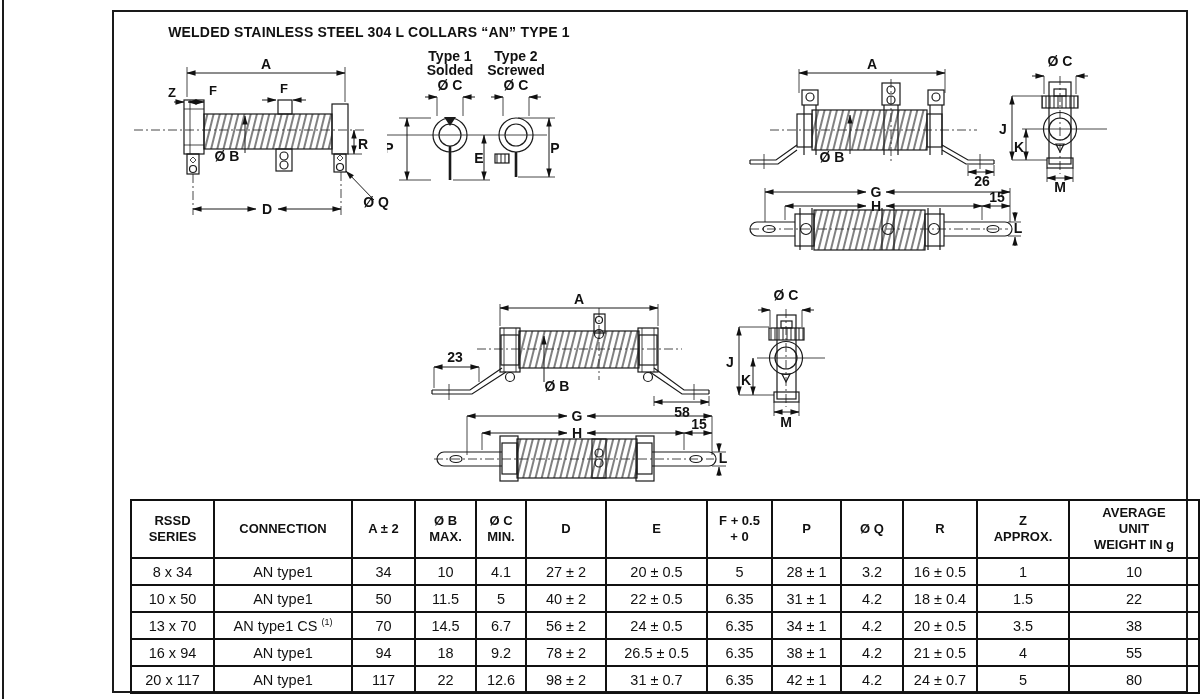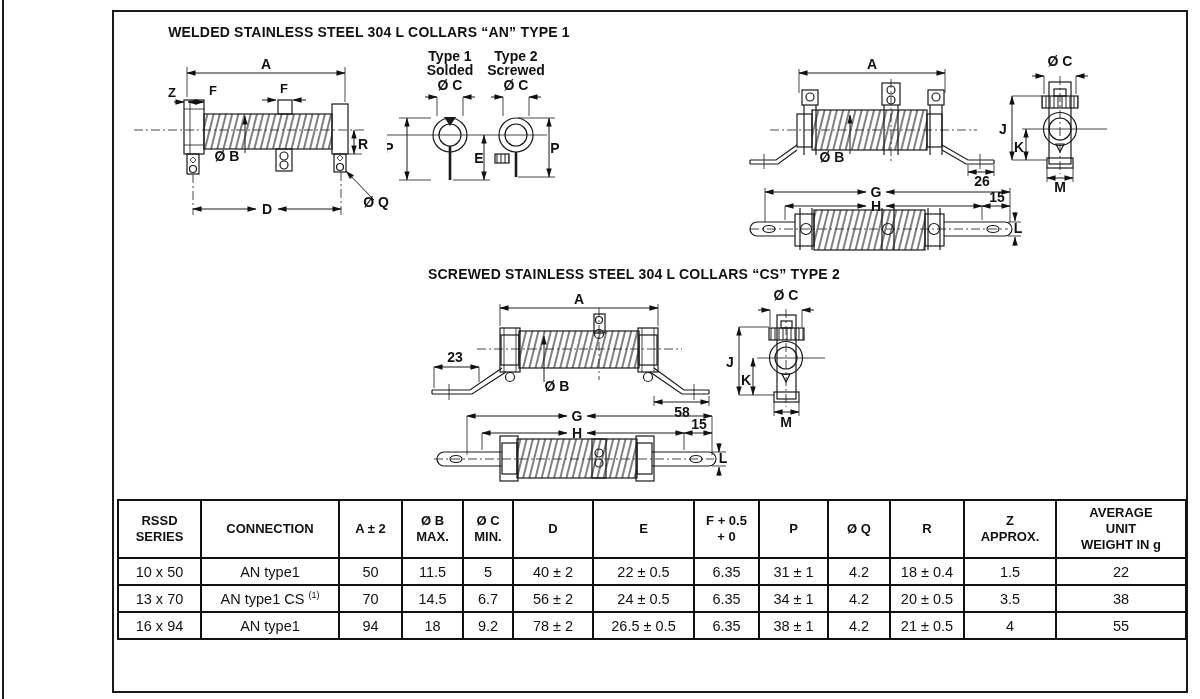--- a/index.html
+++ b/index.html
@@ -18,21 +18,21 @@
   .dim{stroke:#1a1a1a;stroke-width:1;fill:none;marker-start:url(#arrS);marker-end:url(#arrE);}
   .dime{stroke:#1a1a1a;stroke-width:1;fill:none;marker-end:url(#arrE);}
   .ext{stroke:#1a1a1a;stroke-width:.8;fill:none;}
   .cl{stroke:#1a1a1a;stroke-width:.8;fill:none;stroke-dasharray:9 3 2 3;}
   .wire{stroke:#1a1a1a;stroke-width:2.6;fill:none;}
   .lb{font:bold 13px "Liberation Sans",sans-serif;fill:#111;text-anchor:middle;}
   .lb14{font:bold 14px "Liberation Sans",sans-serif;fill:#111;text-anchor:middle;}
   .solid{fill:#1a1a1a;stroke:none;}
 
   
-  #spec-table{position:absolute;left:3px;top:487px;border-collapse:collapse;table-layout:fixed;width:1068px;}
+  #spec-table{position:absolute;left:16px;top:487px;border-collapse:collapse;table-layout:fixed;width:1068px;}
   #spec-table th,#spec-table td{border:2px solid #111;text-align:center;vertical-align:middle;padding:0 2px;}
   #spec-table th{font-weight:bold;font-size:13px;line-height:1.25;white-space:pre-line;height:56px;}
   #spec-table td{font-size:14.5px;height:25px;}
   #spec-table sup{font-size:9px;}
 </style>
 </head>
 <body>
 
 <div id="page">
   <div id="edge"></div>
@@ -50,21 +50,20 @@
       </pattern>
       <pattern id="hatchv" width="4" height="12" patternUnits="userSpaceOnUse">
         <line x1="2" y1="0" x2="2" y2="12" stroke="#333" stroke-width="1.1"></line>
       </pattern>
     </defs>
   </svg>
 
   <div id="frame">
 
     <div class="ttl" style="left:20px;top:12px;width:470px;">WELDED STAINLESS STEEL 304 L COLLARS “AN” TYPE 1</div>
-    <div class="ttl" style="left:285px;top:254px;width:470px;">SCREWED STAINLESS STEEL 304 L COLLARS “CS” TYPE 2</div>
 
     <svg class="dwg" style="left:18px;top:45px;" width="295" height="185" viewBox="0 0 295 185">
       <g>
         <line class="cl" x1="2" y1="73" x2="232" y2="73"></line>
         <rect class="coil" x="72" y="57" width="128" height="35"></rect>
         <rect class="ln" x="52" y="43" width="20" height="54"></rect>
         <line class="tn" x1="58" y1="43" x2="58" y2="97"></line>
         <line class="tn" x1="52" y1="52" x2="72" y2="52"></line>
         <line class="tn" x1="52" y1="88" x2="72" y2="88"></line>
         <rect class="ln" x="200" y="47" width="16" height="50"></rect>
@@ -419,20 +418,35 @@
             <th>Ø Q</th>
             <th>R</th>
             <th>Z
 APPROX.</th>
             <th>AVERAGE
 UNIT
 WEIGHT IN g</th>
           </tr>
         </thead>
       <tbody id="body-rows">
+          <tr>
+            <td>8 x 34</td>
+            <td>AN type1</td>
+            <td>34</td>
+            <td>10</td>
+            <td>4.1</td>
+            <td>27 ± 2</td>
+            <td>20 ± 0.5</td>
+            <td>5</td>
+            <td>28 ± 1</td>
+            <td>3.2</td>
+            <td>16 ± 0.5</td>
+            <td>1</td>
+            <td>10</td>
+          </tr>
           <tr>
             <td>10 x 50</td>
             <td>AN type1</td>
             <td>50</td>
             <td>11.5</td>
             <td>5</td>
             <td>40 ± 2</td>
             <td>22 ± 0.5</td>
             <td>6.35</td>
             <td>31 ± 1</td>
@@ -464,17 +478,32 @@
             <td>9.2</td>
             <td>78 ± 2</td>
             <td>26.5 ± 0.5</td>
             <td>6.35</td>
             <td>38 ± 1</td>
             <td>4.2</td>
             <td>21 ± 0.5</td>
             <td>4</td>
             <td>55</td>
           </tr>
+          <tr>
+            <td>20 x 117</td>
+            <td>AN type1</td>
+            <td>117</td>
+            <td>22</td>
+            <td>12.6</td>
+            <td>98 ± 2</td>
+            <td>31 ± 0.7</td>
+            <td>6.35</td>
+            <td>42 ± 1</td>
+            <td>4.2</td>
+            <td>24 ± 0.7</td>
+            <td>5</td>
+            <td>80</td>
+          </tr>
         </tbody>
     </table>
 
   </div>
 </div>
 
 </body></html>

